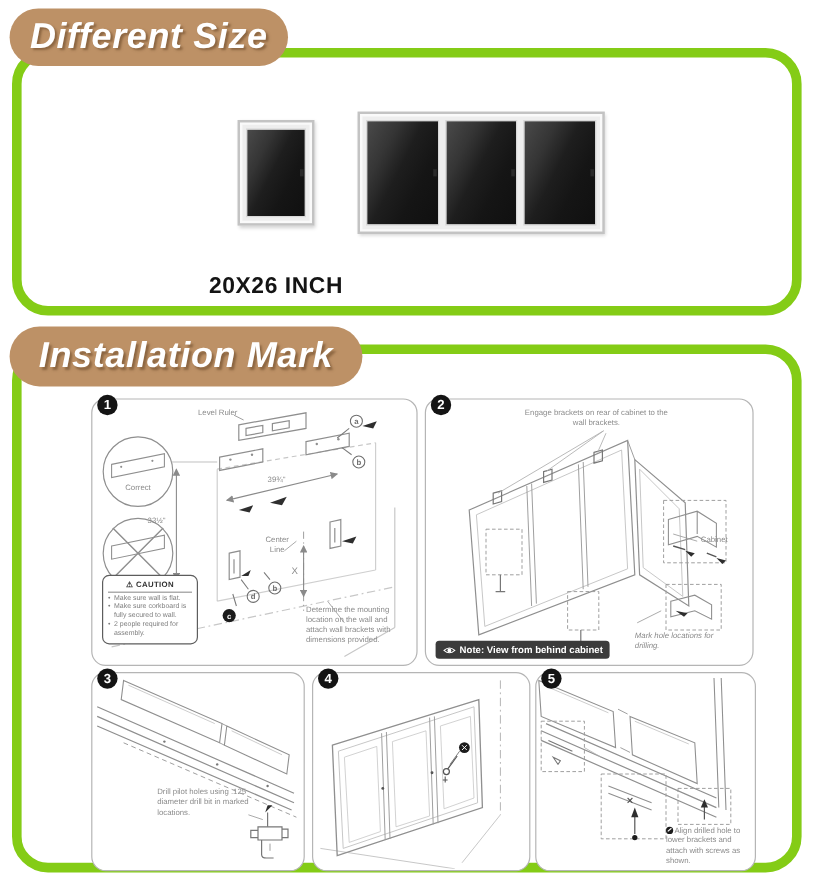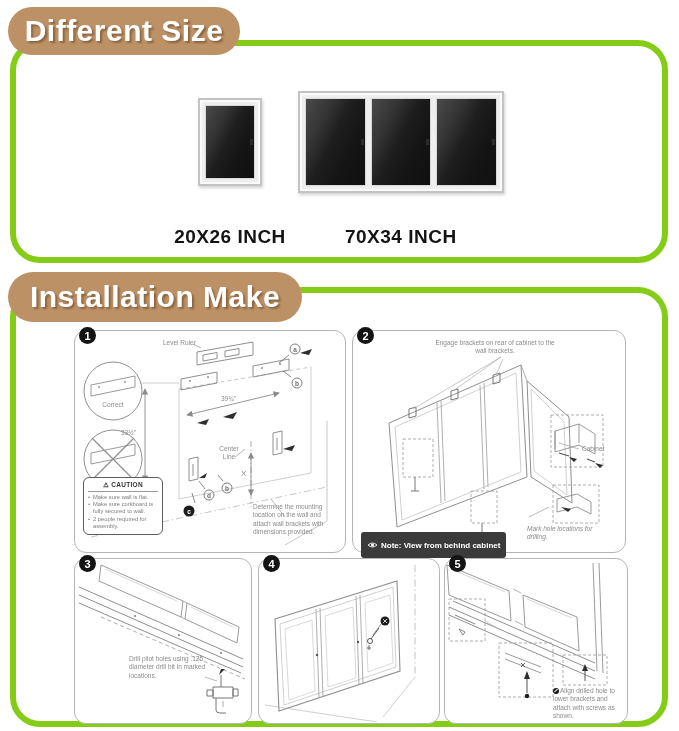--- a/index.html
+++ b/index.html
@@ -1,25 +1,25 @@
 <!DOCTYPE html>
 <html><head>
 <meta charset="utf-8">
 <style>
   * { margin:0; padding:0; box-sizing:border-box; }
   html,body { background:#ffffff; font-family:"Liberation Sans", sans-serif; }
   #page { position:relative; width:679px; height:731px; background:#fff; overflow:hidden; }
 
   
-  .section-box { position:absolute; border:6px solid #84cc16; border-radius:30px; background:#fff; }
+  .section-box { position:absolute; border:8px solid #84cc16; border-radius:30px; background:#fff; }
   #size-section { left:10px; top:40px; width:658px; height:223px; }
   #install-section { left:10px; top:287px; width:658px; height:440px; }
 
   
-  .banner { position:absolute; background:#bd9166; border-radius:26px; display:flex; align-items:center; justify-content:center; z-index:5; }
+  .banner { position:absolute; background:#bd9166; border-radius:26px; display:flex; align-items:center; justify-content:center; z-index:5;font-style:italic; }
   #banner-top { left:8px; top:7px; width:232px; height:48px; }
   #banner-bottom { left:8px; top:272px; width:294px; height:50px; }
   .banner span { color:#fff; font-size:30px; font-weight:bold; letter-spacing:.5px;
                  text-shadow:2px 2px 2px rgba(105,72,40,.6); white-space:nowrap; }
 
   
   #cab-row { position:absolute; left:14px; right:14px; top:40px; display:flex; justify-content:center; align-items:flex-start; gap:12px; }
   .cab-col { display:flex; flex-direction:column; align-items:center; }
   .cab-holder { height:112px; display:flex; align-items:center; }
   .cabinet { background:#eeeeee; border:2px solid #c3c3c3; box-shadow:inset 0 0 0 2px #fafafa, 1px 2px 3px rgba(0,0,0,.18);
@@ -47,21 +47,21 @@
 
   
   .caution { position:absolute; left:8px; top:146px; width:80px; border:1px solid #5d5d5d; border-radius:6px;
              background:#fff; padding:3px 4px 4px 4px; }
   .caution-title { text-align:center; font-size:6.5px; font-weight:bold; color:#333; border-bottom:1px solid #999;
                    padding-bottom:2px; margin-bottom:2px; letter-spacing:.3px; }
   .c-item { font-size:5.8px; color:#7e7e7e; line-height:1.25; padding-left:5px; position:relative; }
   .c-item::before { content:"•"; position:absolute; left:0; top:0; }
 
   
-  .note-bar { position:absolute; left:8px; top:201px; height:26px; background:#3b3b3b; border-radius:3px;
+  .note-bar { position:absolute; left:8px; top:201px; height:15px; background:#3b3b3b; border-radius:3px;
               display:flex; align-items:center; gap:3px; padding:0 6px; }
   .note-bar span { color:#fff; font-size:8px; font-weight:bold; white-space:nowrap; }
 
   
   .screw-dot { display:inline-block; width:6px; height:6px; background:#1c1c1c; border-radius:50%;
                position:relative; vertical-align:-1px; margin-right:1px; }
   .screw-dot::after { content:""; position:absolute; left:1px; top:2.4px; width:4px; height:1px;
                       background:#fff; transform:rotate(-40deg); }
 
   .letter { font-size:6.5px; fill:#6f6f6f; font-weight:bold; text-anchor:middle; }
@@ -94,21 +94,20 @@
                 <span class="lock"></span>
               </div>
             <div class="door">
                 <span class="lock"></span>
               </div>
             <div class="door">
                 <span class="lock"></span>
               </div>
           </div>
         </div>
-        <div class="size-label">70X34 INCH</div>
       </div>
 
     </div>
   </div>
 
   <div class="banner" id="banner-top">
     <span>Different Size</span>
   </div>
 
   <div class="section-box" id="install-section">
@@ -319,16 +318,16 @@
         <path d="M40,62 L54,70" stroke="#b3b3b3" stroke-width=".7" fill="none"></path>
       </svg>
       <div class="dtxt" style="left:108px;top:128px;width:70px;">
         <span class="screw-dot"></span><span>Align drilled hole to lower brackets and attach with screws as shown.</span>
       </div>
     </div>
 
   </div>
 
   <div class="banner" id="banner-bottom">
-    <span>Installation Make</span>
+    <span>Installation Mark</span>
   </div>
 
 </div>
 
 </body></html>

